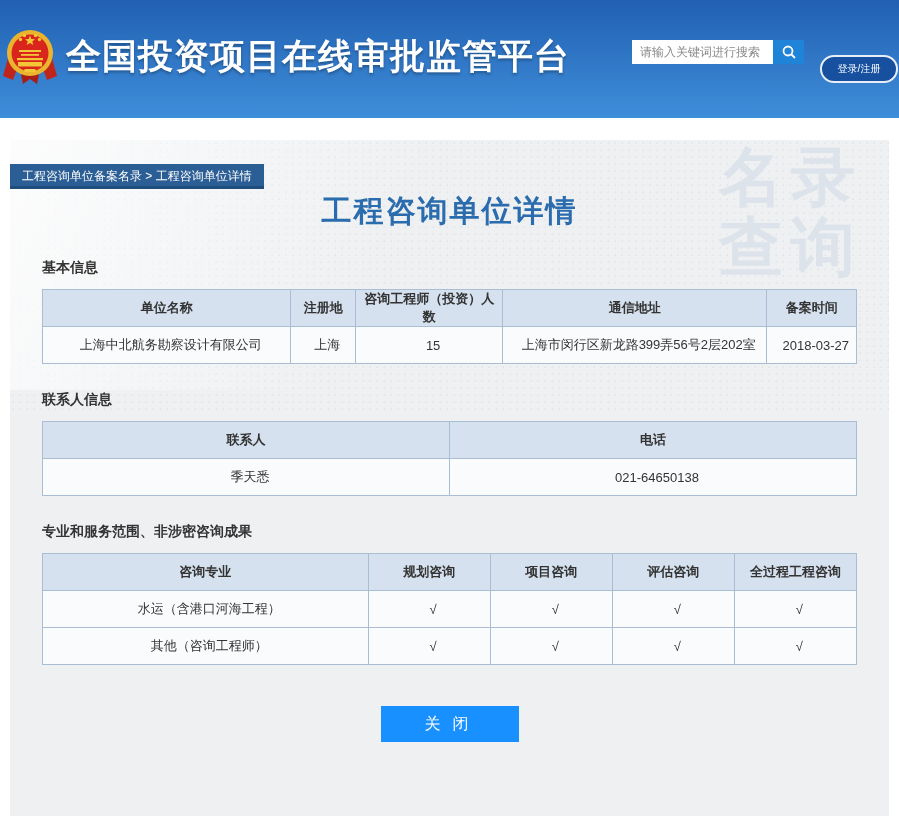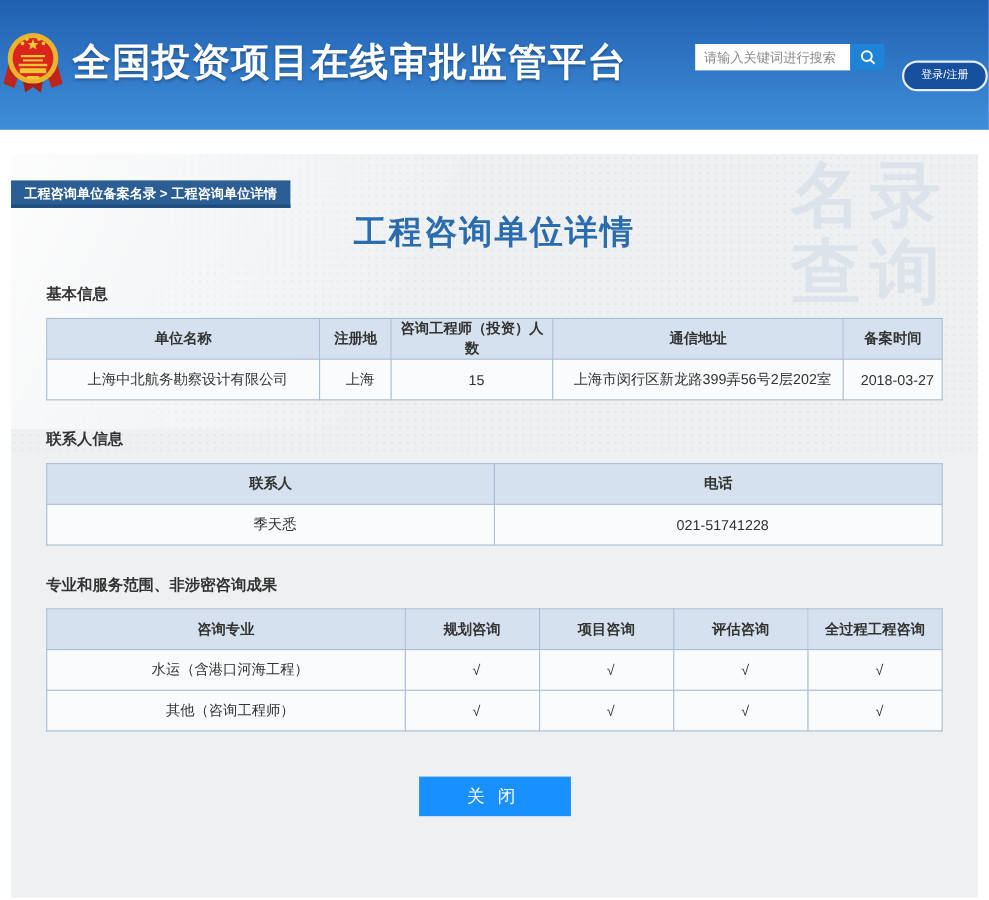--- a/index.html
+++ b/index.html
@@ -18,21 +18,21 @@
   .search-input{position:absolute;left:632px;top:40px;width:141px;height:24px;border:none;padding:0 8px;font-size:12px;color:#ec4899;outline:none;}
   .search-input::placeholder{color:#8a8a8a;}
   .search-btn{position:absolute;left:773px;top:40px;width:31px;height:24px;background:#1f83d8;border:none;cursor:pointer;display:flex;align-items:center;justify-content:center;padding:0;}
   .login-btn{position:absolute;left:820px;top:38px;width:78px;height:28px;border-radius:14px;background:#16509f;border:2px solid #e8eef7;color:#fff;font-size:10px;cursor:pointer;line-height:1;white-space:nowrap;margin-top:17px;}
 
   
   .panel{position:relative;margin:22px 10px 2px;height:676px;background:#eef0f2;overflow:hidden;}
   .texture{position:absolute;left:0;top:0;right:0;height:270px;background-image:radial-gradient(circle,#e0e4e8 1px,transparent 1px);background-size:7px 7px;opacity:.8;pointer-events:none;}
   .streak{position:absolute;left:0;top:0;width:62%;height:250px;background:linear-gradient(115deg,rgba(255,255,255,.85),rgba(255,255,255,0) 65%);pointer-events:none;}
   .watermark{position:absolute;right:26px;top:2px;z-index:0;font-weight:bold;font-size:64px;line-height:70px;color:#dce3eb;letter-spacing:8px;text-align:center;user-select:none;}
-  .breadcrumb{position:absolute;left:0;top:24px;z-index:2;height:25px;line-height:25px;padding:0 12px;background:var(--breadcrumb-bg);border-bottom:3px solid #1f4e7e;color:#fff;font-size:12px;cursor:pointer;white-space:nowrap;font-weight:bold;}
+  .breadcrumb{position:absolute;left:0;top:24px;z-index:2;height:25px;line-height:25px;padding:0 12px;background:var(--breadcrumb-bg);border-bottom:3px solid #1f4e7e;color:#fff;font-size:12px;cursor:pointer;white-space:nowrap;}
   .page-title{position:relative;z-index:1;margin:0;padding-top:51px;text-align:center;font-size:30px;font-weight:bold;color:var(--title-blue);letter-spacing:2px;}
   .content{position:relative;z-index:1;padding:0 32px;}
   .section-heading{margin:27px 0 12px;font-size:14px;font-weight:bold;color:#333;}
 
   .data-table{width:100%;border-collapse:collapse;table-layout:fixed;}
   .data-table th,.data-table td{border:1px solid var(--table-border);height:37px;text-align:center;font-size:13px;padding:0 4px;overflow:hidden;}
   .data-table th{background:var(--table-header-bg);color:#333;font-weight:bold;}
   .data-table td{background:#fafbfc;color:#333;padding-left:12px;}
 
   .close-wrap{margin-top:41px;text-align:center;}
@@ -122,21 +122,21 @@
         </colgroup>
         <thead>
           <tr>
             <th>联系人</th>
             <th>电话</th>
           </tr>
         </thead>
         <tbody>
           <tr>
             <td>季天悉</td>
-            <td>021-51741228</td>
+            <td>021-64650138</td>
           </tr>
         </tbody>
       </table>
 
     <h3 class="section-heading">专业和服务范围、非涉密咨询成果</h3>
     <table class="data-table" data-table="sections.services">
         <colgroup>
           <col style="width: 40%;">
           <col style="width: 15%;">
           <col style="width: 15%;">

